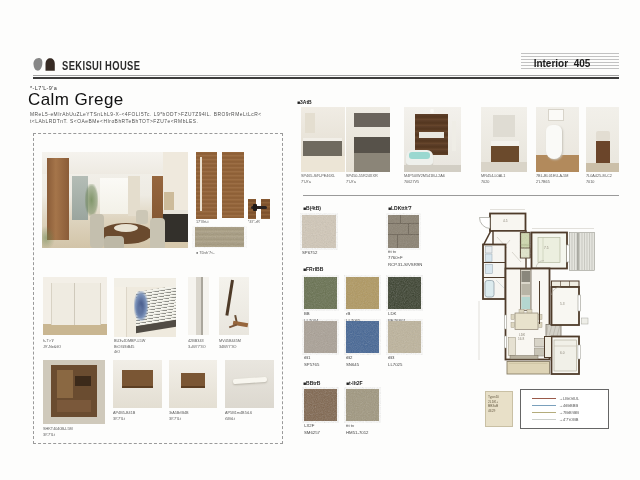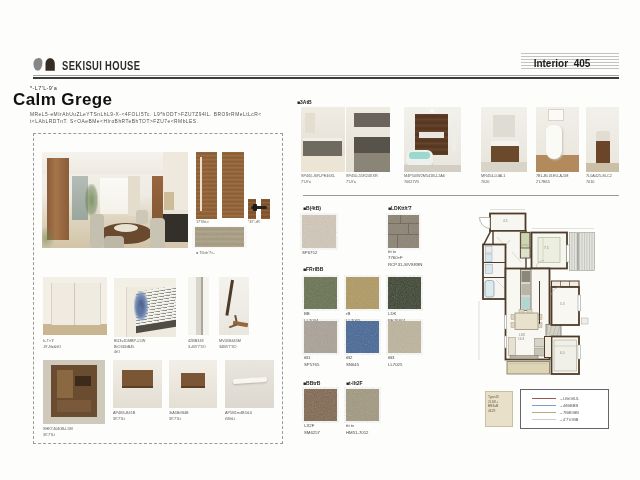--- a/index.html
+++ b/index.html
@@ -23,21 +23,21 @@
 
   <div class="abs" style="left:521px;top:51px;width:98px;height:20px;background:repeating-linear-gradient(to bottom,#fdfdfc 0px,#fdfdfc 2.4px,#c2c2c2 2.4px,#c2c2c2 3px);"></div>
 
   <div class="abs" style="left:513px;top:57.5px;width:98px;text-align:center;font-size:10px;font-weight:bold;color:#1d1d1d;">Interior&nbsp;&nbsp;405</div>
 
   <div class="abs" style="left:33px;top:75px;width:586px;height:0;border-top:1px solid #a2a2a2;"></div>
   <div class="abs" style="left:33px;top:77px;width:586px;height:1.6px;background:#3c3c3c;"></div>
 
   <div class="abs" style="left:30px;top:85px;font-size:5.5px;color:#333;letter-spacing:0.4px;">*-L7'L-9'a</div>
 
-  <div class="abs" style="left:13px;top:90px;font-size:17px;font-weight:bold;color:#111;letter-spacing:0.4px;">Calm Grege</div>
+  <div class="abs" style="left:28px;top:90px;font-size:17px;font-weight:normal;color:#111;letter-spacing:0.4px;">Calm Grege</div>
 
   <div class="abs" style="left:30px;top:112px;width:270px;font-size:4.9px;line-height:6.9px;color:#4f4f4f;letter-spacing:0.5px;">MReL5-eMIrAbUuZLeYTSnLhL9-X-&lt;4FOLI5Tc. L9*bODT&gt;FZU7Z94lL. BRO9rRMeLtLcR&lt;<br>t&lt;LAbLRDTnT. S&lt;OAeBMe&lt;HIroBhRTeBhTOT&gt;FZU7e&lt;RMbLES.</div>
 
   <div class="abs" style="left:33px;top:133px;width:248px;height:309px;border:1px dashed #9a9a9a;"></div>
 
   <div class="abs" style="left:42px;top:152px;width:146px;height:96px;background:linear-gradient(to bottom,#f4f2ed 0%,#eeebe3 45%,#ded4bf 70%,#d2c4a8 100%);overflow:hidden;">
 
     <div class="abs" style="left:0;top:0;width:146px;height:22px;background:linear-gradient(to bottom,#f5f3ee,#eeeae2);"></div>
 
     <div class="abs" style="left:5px;top:6px;width:22px;height:82px;background:linear-gradient(to right,#8a5c38,#a5754a 40%,#8a5c38);"></div>

